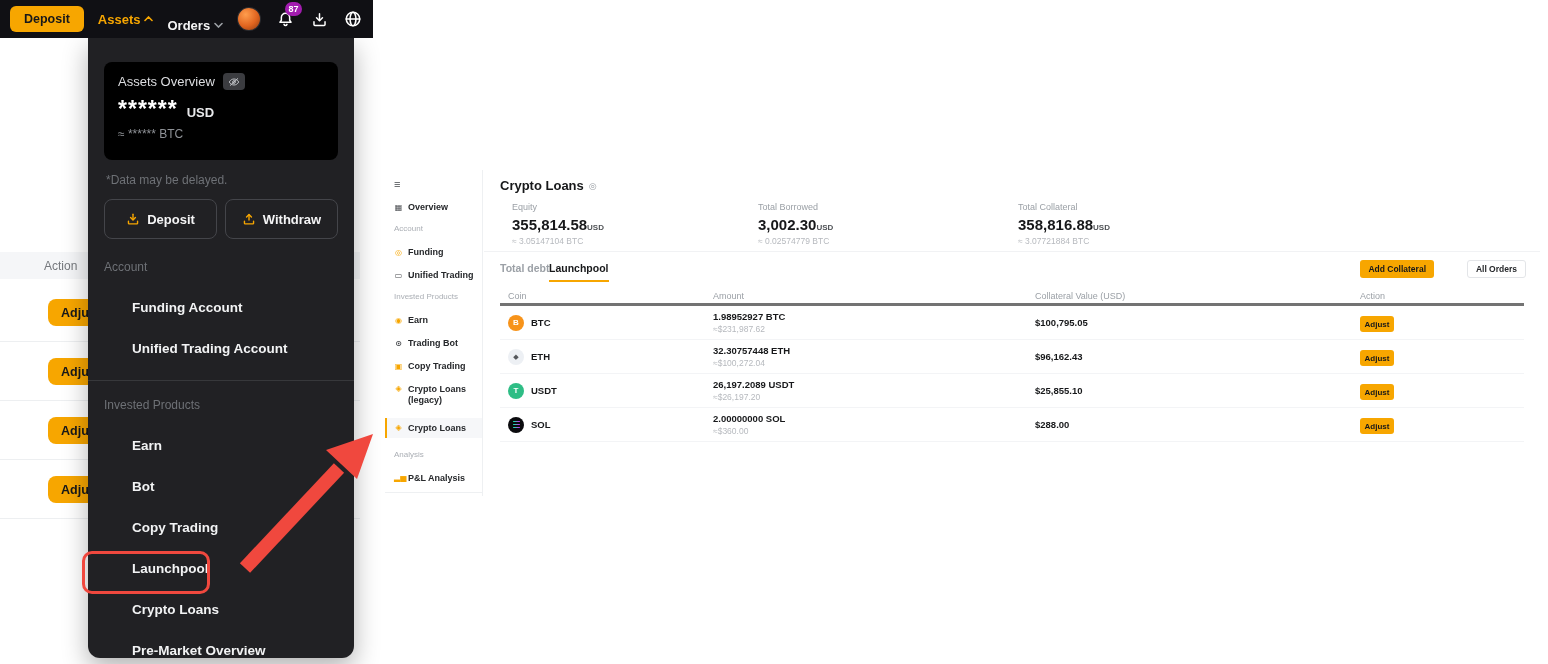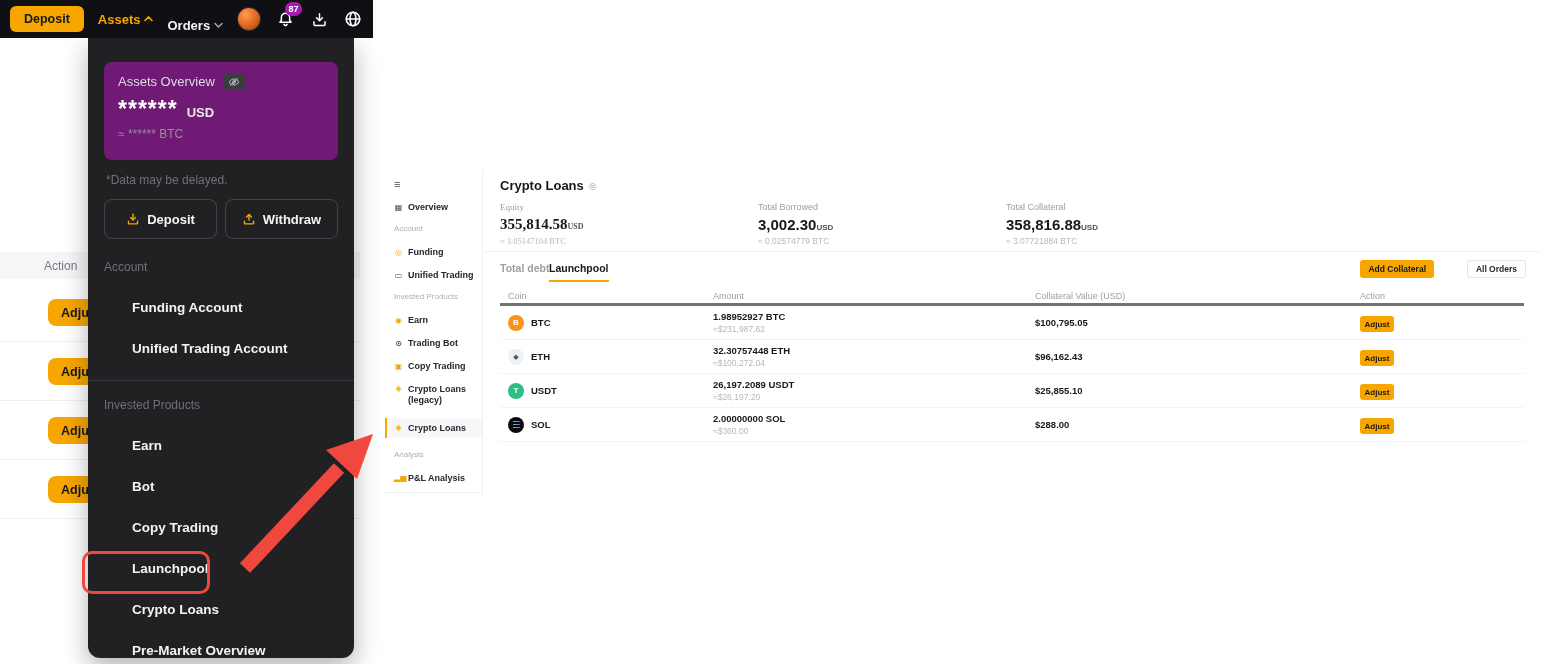--- a/index.html
+++ b/index.html
@@ -47,21 +47,21 @@
     padding-left:13px; overflow:hidden; white-space:nowrap; cursor:pointer;
   }
   .bg-divider { position:absolute; left:0; width:360px; height:1px; background:#edeff1; }
 
   
   .panel {
     position:absolute; left:88px; top:38px; width:266px; height:620px; z-index:20;
     background:#212124; border-radius:0 0 12px 12px; padding:16px 16px 0;
     box-shadow:0 10px 26px rgba(0,0,0,.3);
   }
-  .ov-card { margin-top:8px; background:#701a75; border-radius:8px; padding:11px 14px; height:98px; }
+  .ov-card { margin-top:8px; background:#000000; border-radius:8px; padding:11px 14px; height:98px; }
   .ov-title-row { display:flex; align-items:center; gap:8px; }
   .ov-title { color:#dcdde0; font-size:13px; }
   .eye-badge {
     width:22px; height:17px; background:#3b3c40; border-radius:4px;
     display:flex; align-items:center; justify-content:center; cursor:pointer;
   }
   .ov-value-row { margin-top:6px; display:flex; align-items:baseline; gap:9px; }
   .ov-masked { color:#ffffff; font-size:23px; font-weight:bold; letter-spacing:1px; }
   .ov-unit { color:#e8e9eb; font-size:13px; font-weight:600; }
   .ov-sub { margin-top:4px; color:#8f9297; font-size:12px; }
@@ -316,37 +316,37 @@
     <div class="sb-bottom-line"></div>
   </div>
 
   <div class="inset-content">
     <div class="page-title-row">
       <span class="page-title">Crypto Loans</span>
       <span class="info-ic">◎</span>
     </div>
 
     <div class="stats-row">
-      <div class="stat" style="left:16px;font-family:Liberation Serif, serif;">
+      <div class="stat" style="left:28px;">
         <div class="stat-label">Equity</div>
         <div class="stat-value-row">
           <span class="stat-value">355,814.58</span>
           <span class="stat-unit">USD</span>
         </div>
         <div class="stat-sub">≈ 3.05147104 BTC</div>
       </div>
       <div class="stat" style="left:274px;">
         <div class="stat-label">Total Borrowed</div>
         <div class="stat-value-row">
           <span class="stat-value">3,002.30</span>
           <span class="stat-unit">USD</span>
         </div>
         <div class="stat-sub">≈ 0.02574779 BTC</div>
       </div>
-      <div class="stat" style="left:522px;">
+      <div class="stat" style="left:534px;">
         <div class="stat-label">Total Collateral</div>
         <div class="stat-value-row">
           <span class="stat-value">358,816.88</span>
           <span class="stat-unit">USD</span>
         </div>
         <div class="stat-sub">≈ 3.07721884 BTC</div>
       </div>
     </div>
 
     <div class="tabs-row">

